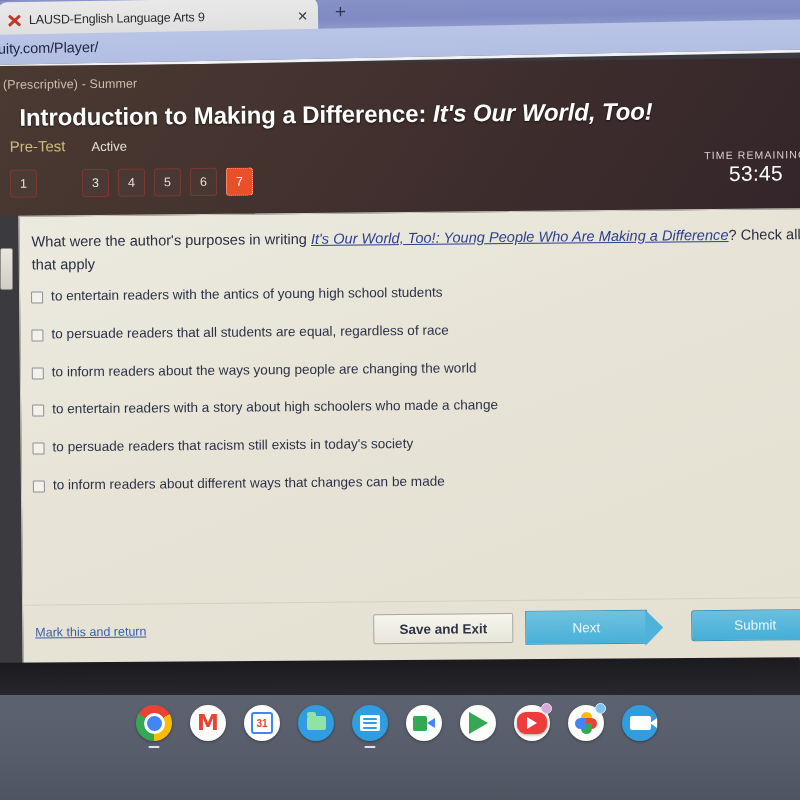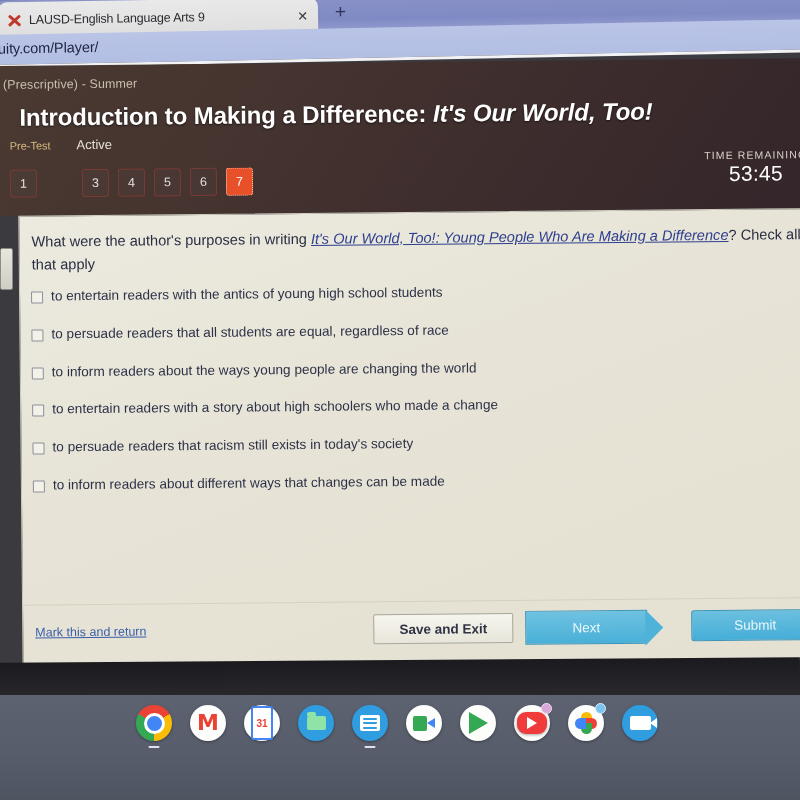--- a/index.html
+++ b/index.html
@@ -79,21 +79,21 @@
     position: absolute; left: 30px; top: 38px;
     font-size: 24px; font-weight: bold; color: #ffffff;
     letter-spacing: -0.1px; white-space: nowrap;
     text-shadow: 0 1px 2px rgba(0,0,0,.6);
   }
   .title .ital { font-style: italic; }
   .subrow {
     position: absolute; left: 20px; top: 72px;
     display: flex; align-items: baseline; gap: 26px;
   }
-  .pretest { font-size: 11px; color: #d4b97f; }
+  .pretest { font-size: 15px; color: #d4b97f; }
   .active  { font-size: 13px; color: #e6e0d8; }
 
   .qnums {
     position: absolute; left: 20px; top: 104px;
     display: flex; align-items: center; gap: 9px;
   }
   .qbtn {
     width: 27px; height: 28px;
     border: 1.5px solid #7a3a34;
     border-radius: 3px;
@@ -213,21 +213,21 @@
   .ic-chrome::after {
     content: ""; width: 15px; height: 15px; border-radius: 50%;
     background: #4285f4; border: 3px solid #fff;
   }
   .ic-white { background: #fdfdfb; }
   .gmail-m {
     font-size: 22px; font-weight: bold; color: #ea4335;
     font-family: "DejaVu Sans", sans-serif; line-height: 1;
   }
   .cal {
-    width: 22px; height: 34px; background: #fff;
+    width: 22px; height: 22px; background: #fff;
     border: 2px solid #4285f4; border-radius: 3px;
     display: flex; align-items: center; justify-content: center;
     font-size: 10px; font-weight: bold; color: #ea4335;
   }
   .ic-blue { background: #2f9de0; }
   .folder {
     width: 19px; height: 14px; background: #8fe3a7; border-radius: 2px;
     position: relative;
   }
   .folder::before {

